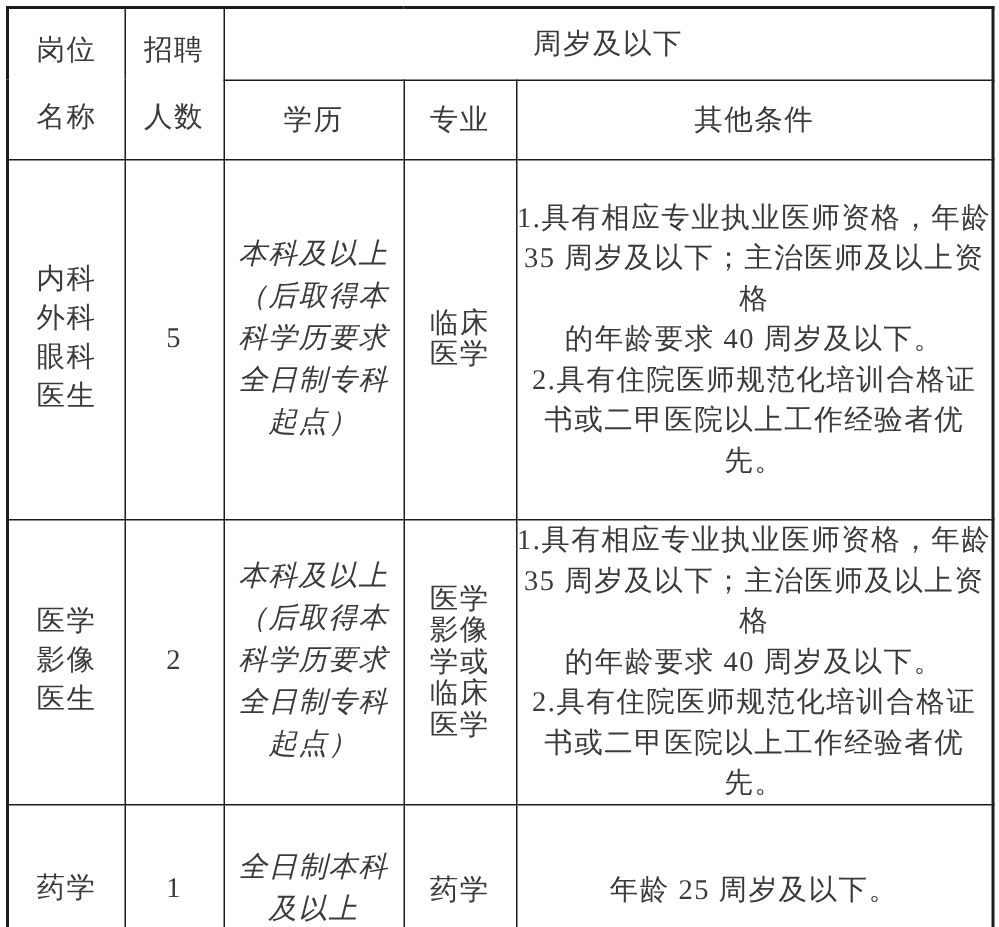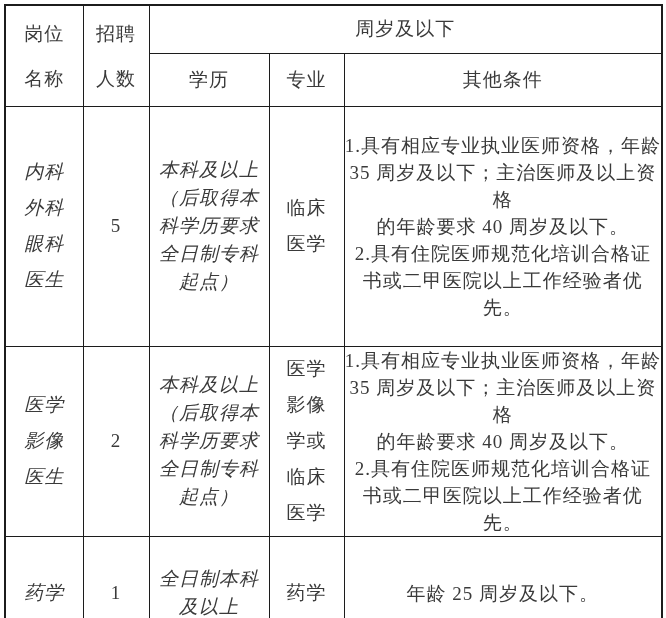--- a/index.html
+++ b/index.html
@@ -51,24 +51,24 @@
   th.hdr-span {
     line-height: 45px;
     letter-spacing: 5px;
     font-size: 20px;
   }
   th.hdr {
     letter-spacing: 5px;
     font-size: 20px;
   }
   
-  td.cell-position  { line-height: 36px; letter-spacing: 1px; font-style: italic; }
+  td.cell-position  { line-height: 26px; letter-spacing: 1px; }
   td.cell-headcount { font-size: 20px; }
   td.cell-education { line-height: 28px; letter-spacing: 1px; font-style: italic; }
-  td.cell-major     { line-height: 36px; letter-spacing: 1px; }
+  td.cell-major     { line-height: 21px; letter-spacing: 1px; }
   td.cell-other {
     text-align: left;
     padding: 0 4px 0 9px;
     line-height: 27px;
     font-size: 18px;
     letter-spacing: 0.5px;
   }
 </style>
 </head>
 <body>

